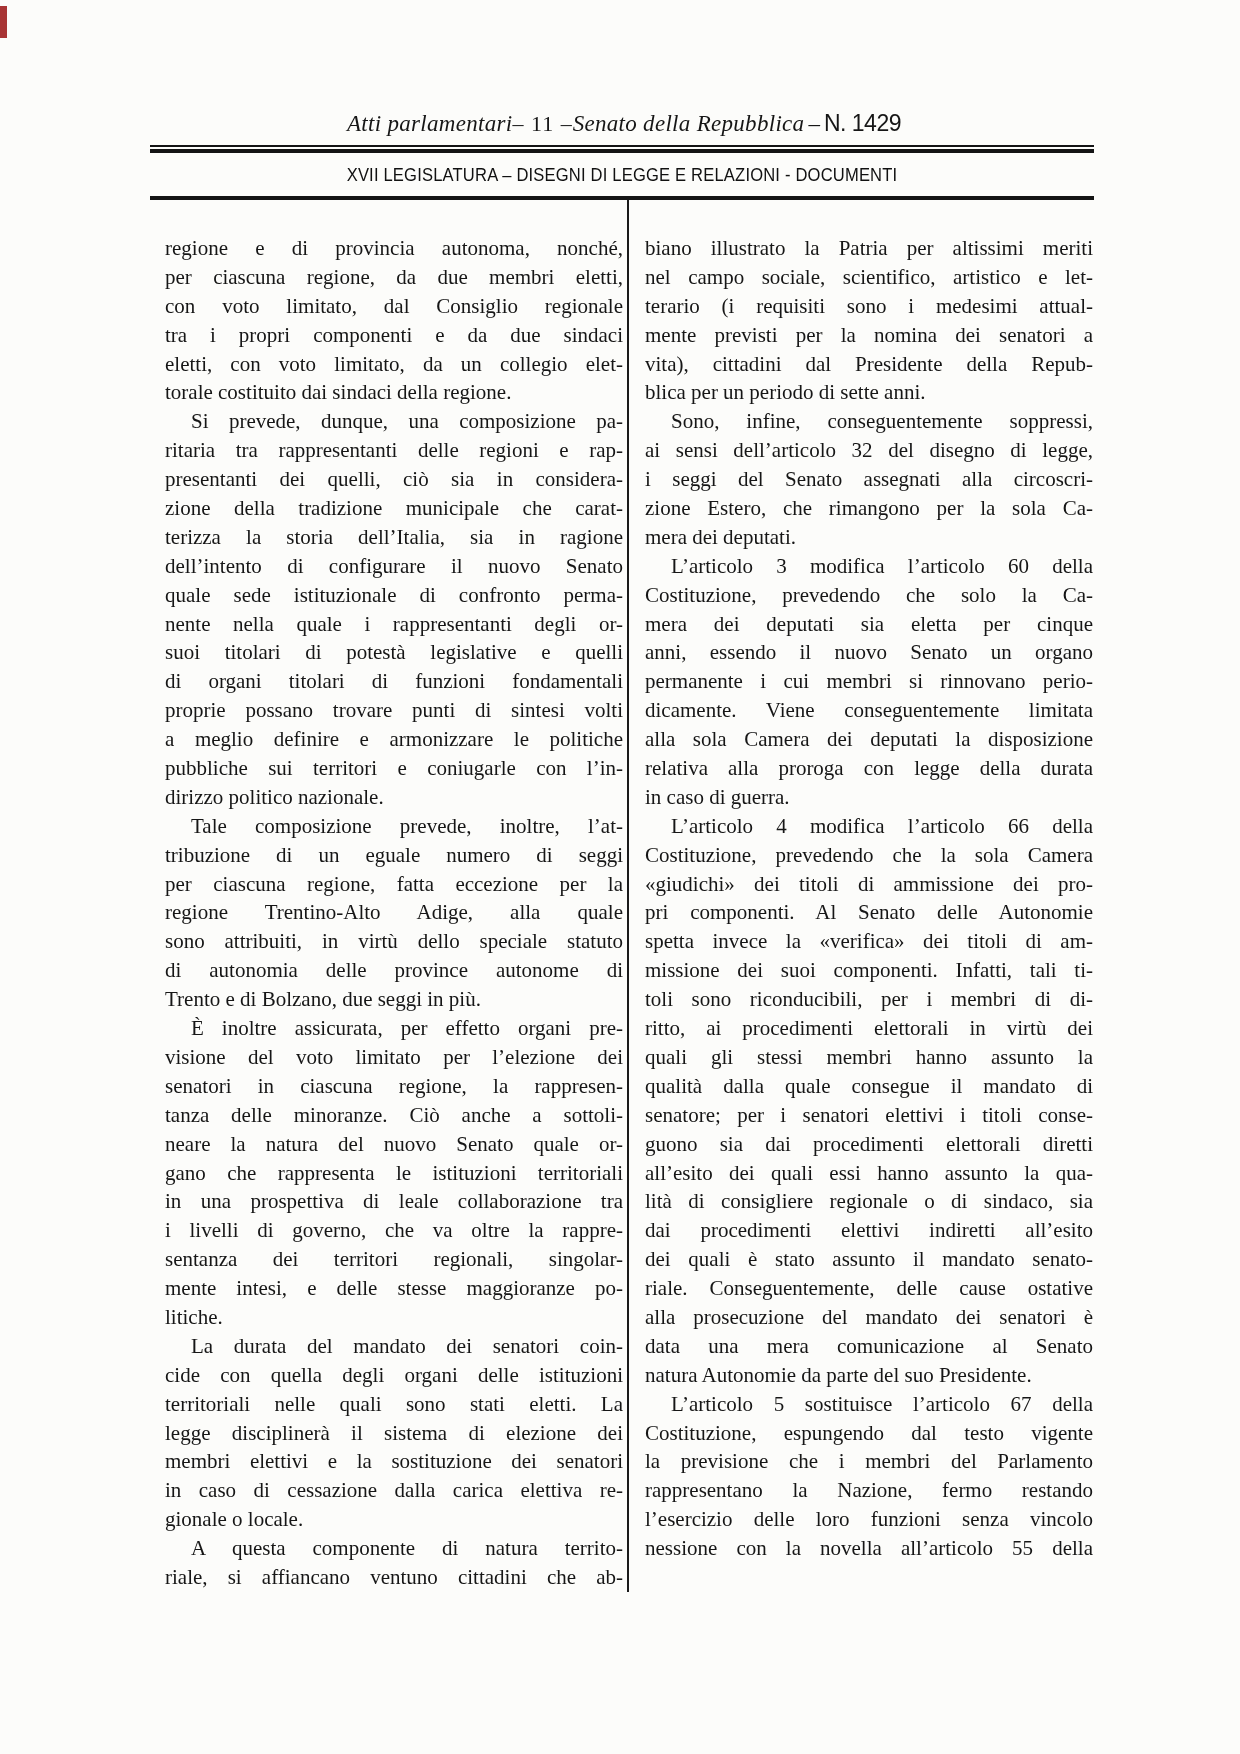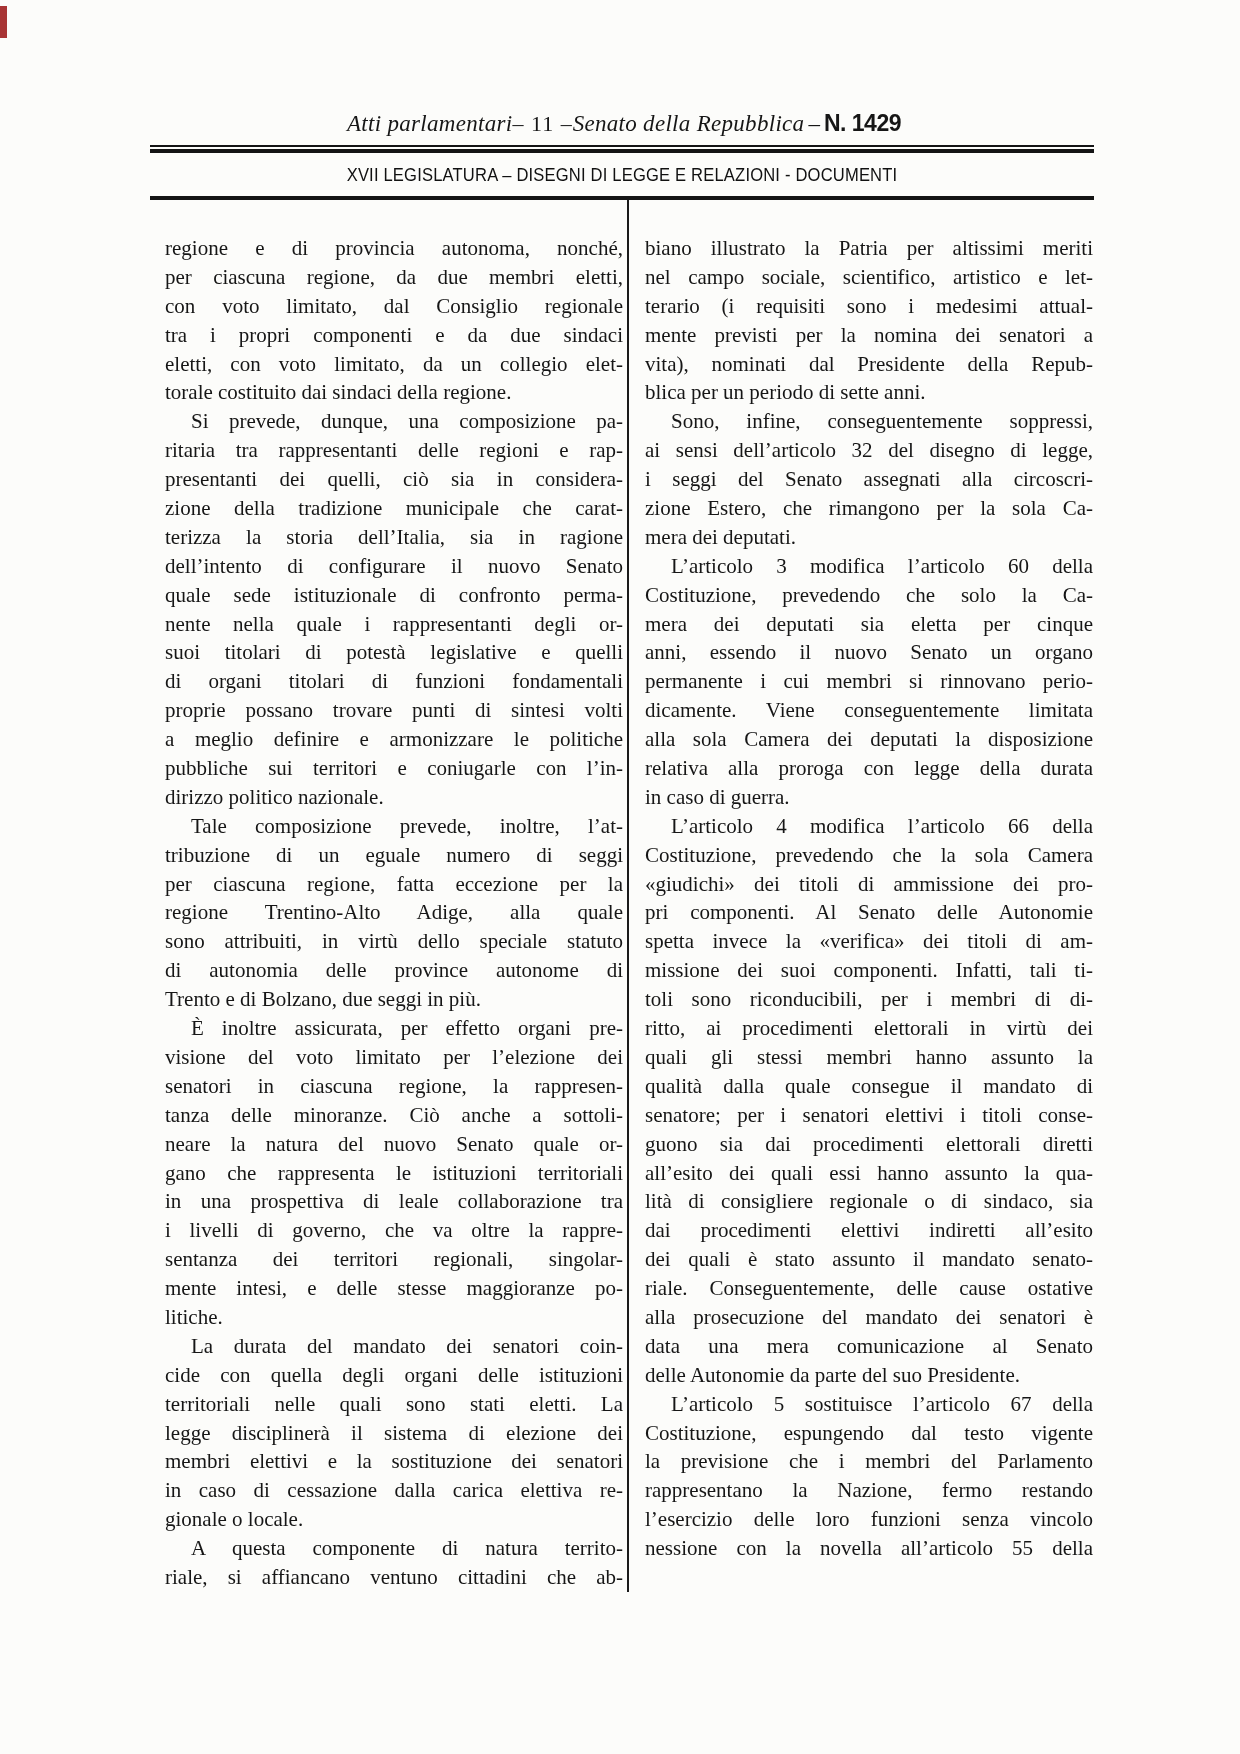--- a/index.html
+++ b/index.html
@@ -12,21 +12,21 @@
   .header-row {
     position:absolute; left:155px; top:110px; width:938px;
     display:flex; justify-content:center; align-items:baseline;
   }
   .h-left  { font-style:italic; font-size:23px; letter-spacing:0.3px; }
   .h-page  { font-size:22px; letter-spacing:1px; }
   .h-right { font-size:23px; white-space:nowrap; }
   .h-right .it { font-style:italic; letter-spacing:0.3px; }
   .h-right .dash { font-style:normal; padding:0 4px; }
   .h-right .num {
-    font-family:"Liberation Sans", sans-serif; font-weight:700;
+    font-family:"Liberation Sans", sans-serif; font-weight:400;
     font-size:23px; letter-spacing:-0.5px;
   }
   .rule { position:absolute; left:150px; width:944px; background:#141414; }
   .rule-thin  { top:145px; height:2px; }
   .rule-thick { top:149px; height:4px; }
   .rule-mid   { top:196px; height:4px; }
   .subheader {
     position:absolute; left:150px; top:165px; width:944px;
     text-align:center; font-family:"Liberation Sans", sans-serif;
     font-size:18px; letter-spacing:0.2px; color:#111;
@@ -125,21 +125,21 @@
         <div class="line first">A questa componente di natura territo-</div>
         <div class="line">riale, si affiancano ventuno cittadini che ab-</div>
       </div>
     </div>
   <div class="col col-right" id="col-right">
       <div class="para">
         <div class="line">biano illustrato la Patria per altissimi meriti</div>
         <div class="line">nel campo sociale, scientifico, artistico e let-</div>
         <div class="line">terario (i requisiti sono i medesimi attual-</div>
         <div class="line">mente previsti per la nomina dei senatori a</div>
-        <div class="line">vita), nominati dal Presidente della Repub-</div>
+        <div class="line">vita), cittadini dal Presidente della Repub-</div>
         <div class="line last">blica per un periodo di sette anni.</div>
       </div>
       <div class="para">
         <div class="line first">Sono, infine, conseguentemente soppressi,</div>
         <div class="line">ai sensi dell’articolo 32 del disegno di legge,</div>
         <div class="line">i seggi del Senato assegnati alla circoscri-</div>
         <div class="line">zione Estero, che rimangono per la sola Ca-</div>
         <div class="line last">mera dei deputati.</div>
       </div>
       <div class="para">
@@ -166,21 +166,21 @@
         <div class="line">qualità dalla quale consegue il mandato di</div>
         <div class="line">senatore; per i senatori elettivi i titoli conse-</div>
         <div class="line">guono sia dai procedimenti elettorali diretti</div>
         <div class="line">all’esito dei quali essi hanno assunto la qua-</div>
         <div class="line">lità di consigliere regionale o di sindaco, sia</div>
         <div class="line">dai procedimenti elettivi indiretti all’esito</div>
         <div class="line">dei quali è stato assunto il mandato senato-</div>
         <div class="line">riale. Conseguentemente, delle cause ostative</div>
         <div class="line">alla prosecuzione del mandato dei senatori è</div>
         <div class="line">data una mera comunicazione al Senato</div>
-        <div class="line last">delle Autonomie da parte del suo Presidente.</div>
+        <div class="line last">natura Autonomie da parte del suo Presidente.</div>
       </div>
       <div class="para">
         <div class="line first">L’articolo 5 sostituisce l’articolo 67 della</div>
         <div class="line">Costituzione, espungendo dal testo vigente</div>
         <div class="line">la previsione che i membri del Parlamento</div>
         <div class="line">rappresentano la Nazione, fermo restando</div>
         <div class="line">l’esercizio delle loro funzioni senza vincolo</div>
         <div class="line">nessione con la novella all’articolo 55 della</div>
       </div>
     </div>

